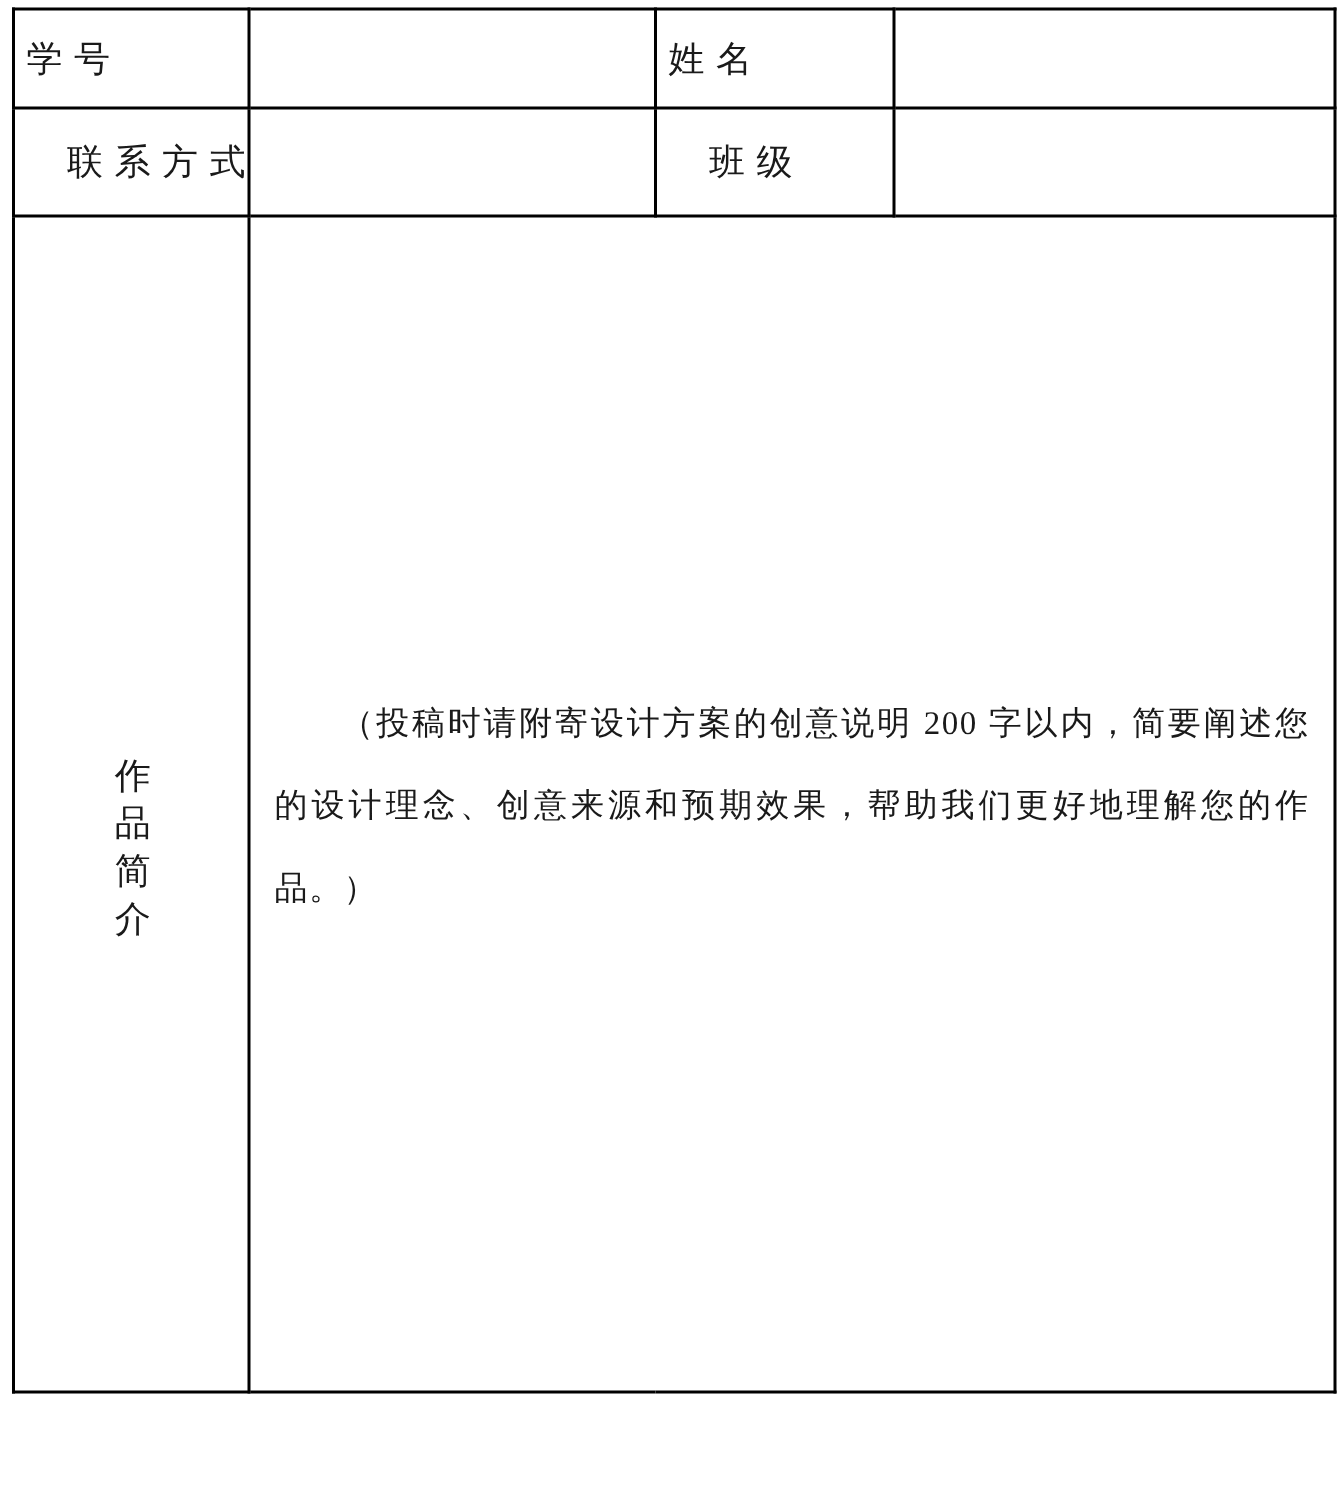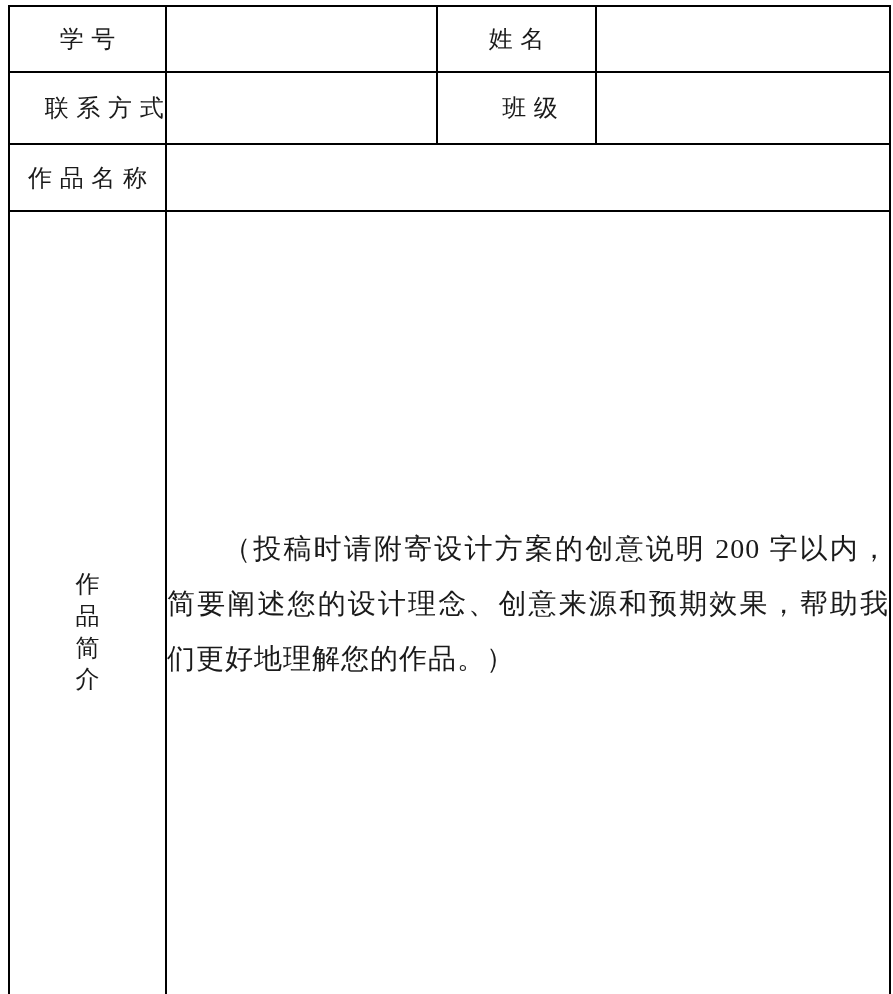--- a/index.html
+++ b/index.html
@@ -34,21 +34,20 @@
   col.c2 { width: 271px; }
   col.c3 { width: 159px; }
   col.c4 { width: 294px; }
 
   tr.r1 td { height: 64px; }
   tr.r2 td { height: 70px; padding-left: 27px; }
   tr.r3 td { height: 65px; }
   tr.r4 td { height: 782px; }
 
   td.label {
-    text-align: center;
     font-size: 24px;
     letter-spacing: 0.32em;
     text-indent: 0.32em;
     white-space: nowrap;
   }
   td.vcell {
     text-align: center;
   }
   .vlabel {
     display: inline-block;
@@ -56,22 +55,22 @@
     text-orientation: upright;
     font-size: 24px;
     letter-spacing: 1.32em;
     text-indent: 1.32em;
     line-height: 1;
   }
   td.note-cell {
     padding: 0 9px;
   }
   .note {
-    margin: 0;
-    font-size: 28px;
+    margin: 16px;
+    font-size: 22px;
     line-height: 55px;
     letter-spacing: 1px;
     text-align: justify;
     text-indent: 2em;
     color: #1a1a1a;
   }
 </style>
 </head>
 <body>
 
@@ -89,24 +88,20 @@
         <td class="input"></td>
         <td class="label">姓名</td>
         <td class="input"></td>
       </tr>
       <tr class="r2">
         <td class="label">联系方式</td>
         <td class="input"></td>
         <td class="label">班级</td>
         <td class="input"></td>
       </tr>
-      <tr class="r3">
-        <td class="label">作品名称</td>
-        <td class="input" colspan="3"></td>
-      </tr>
       <tr class="r4">
         <td class="vcell">
           <span class="vlabel">作品简介</span>
         </td>
         <td class="note-cell" colspan="3">
           <p class="note">（投稿时请附寄设计方案的创意说明 200 字以内，简要阐述您的设计理念、创意来源和预期效果，帮助我们更好地理解您的作品。）</p>
         </td>
       </tr>
     </tbody>
   </table>

